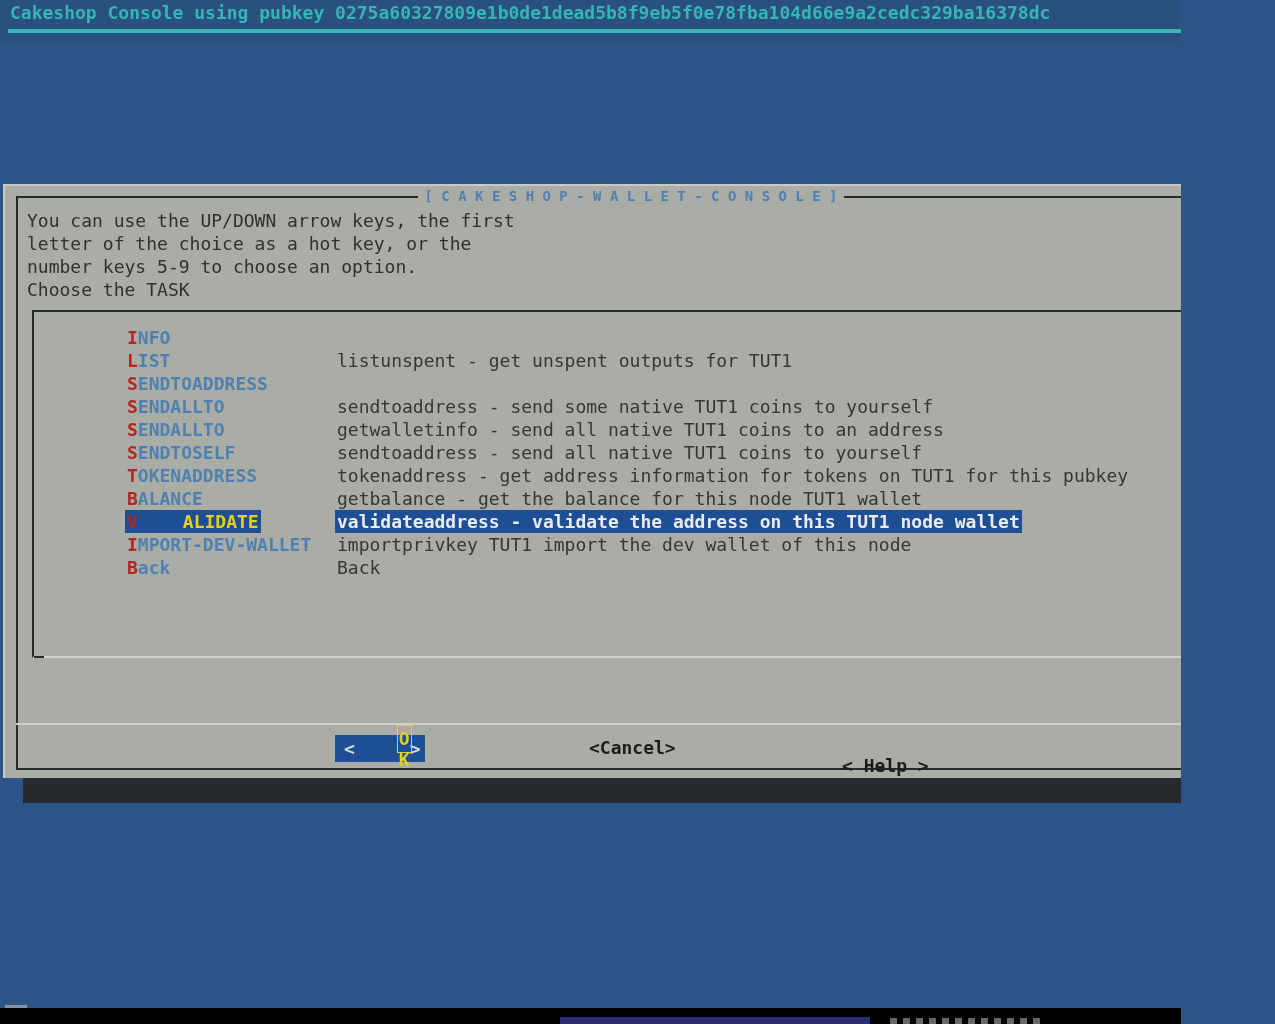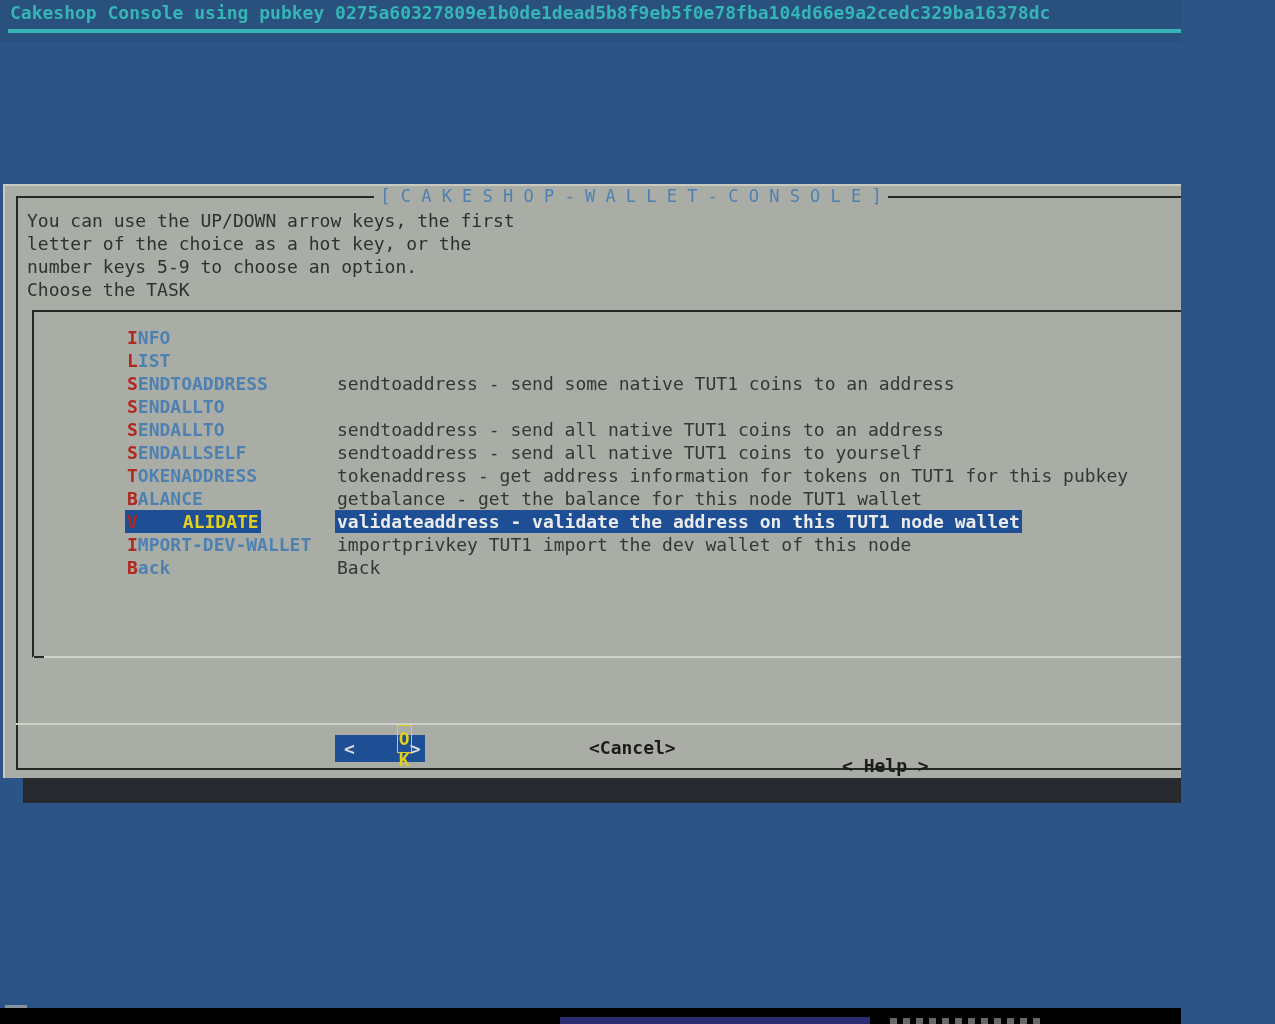--- a/index.html
+++ b/index.html
@@ -22,21 +22,21 @@
   
   .shadow{position:absolute;background:var(--shadow);}
   #shadow-right{left:1257px;top:209px;width:18px;height:594px;}
   #shadow-bottom{left:23px;top:778px;width:1252px;height:25px;}
 
   
   #dialog{position:absolute;left:3px;top:184px;width:1254px;height:594px;background:var(--dialog-bg);
           border-top:2px solid #c6cabf;border-left:2px solid #c6cabf;}
   #inner-border{position:absolute;left:11px;top:10px;width:1236px;height:574px;border:2px solid var(--border-dark);}
   #dialog-title{position:absolute;left:0;top:0;width:100%;text-align:center;}
-  #dialog-title span{display:inline-block;background:var(--dialog-bg);padding:0 6px;font-size:17px;font-weight:normal;color:var(--title-blue);line-height:21px;white-space:pre;}
+  #dialog-title span{display:inline-block;background:var(--dialog-bg);padding:0 6px;font-size:14px;font-weight:bold;color:var(--title-blue);line-height:21px;white-space:pre;}
   #instructions{position:absolute;left:22px;top:23px;font-size:18px;line-height:23px;color:#2e312e;font-family:"DejaVu Sans Mono",monospace;}
 
   
   #listbox{position:absolute;left:27px;top:124px;width:1202px;height:348px;
            border-top:2px solid var(--border-dark);border-left:2px solid var(--border-dark);
            border-bottom:2px solid var(--border-light);border-right:2px solid var(--border-light);}
   #listbox .nub-tr{position:absolute;right:-2px;top:0;width:2px;height:10px;background:var(--border-dark);}
   #listbox .nub-bl{position:absolute;left:0;bottom:-2px;width:10px;height:2px;background:var(--border-dark);}
   #menu-rows{position:absolute;left:0;top:14px;width:100%;}
   .menu-row{position:relative;height:23px;font-size:18px;line-height:23px;white-space:nowrap;}
@@ -92,38 +92,39 @@
     <div id="listbox">
       <div class="nub-tr"></div>
       <div class="nub-bl"></div>
       <div id="menu-rows">
   <div class="menu-row">
     <span class="tag"><b class="hot">I</b><span class="rest">NFO</span></span>
   </div>
 
   <div class="menu-row">
     <span class="tag"><b class="hot">L</b><span class="rest">IST</span></span>
+    <span class="desc">listunspent - get unspent outputs for TUT1</span>
   </div>
 
   <div class="menu-row">
     <span class="tag"><b class="hot">S</b><span class="rest">ENDTOADDRESS</span></span>
-    <span class="desc">sendtoaddress - send some native TUT1 coins to an address</span>
   </div>
 
   <div class="menu-row">
     <span class="tag"><b class="hot">S</b><span class="rest">ENDALLTO</span></span>
+    <span class="desc">sendtoaddress - send some native TUT1 coins to yourself</span>
   </div>
 
   <div class="menu-row">
     <span class="tag"><b class="hot">S</b><span class="rest">ENDALLTO</span></span>
-    <span class="desc">sendtoaddress - send all native TUT1 coins to an address</span>
+    <span class="desc">getwalletinfo - send all native TUT1 coins to an address</span>
   </div>
 
   <div class="menu-row">
-    <span class="tag"><b class="hot">S</b><span class="rest">ENDALLSELF</span></span>
+    <span class="tag"><b class="hot">S</b><span class="rest">ENDTOSELF</span></span>
     <span class="desc">sendtoaddress - send all native TUT1 coins to yourself</span>
   </div>
 
   <div class="menu-row">
     <span class="tag"><b class="hot">T</b><span class="rest">OKENADDRESS</span></span>
     <span class="desc">tokenaddress - get address information for tokens on TUT1 for this pubkey</span>
   </div>
 
   <div class="menu-row">
     <span class="tag"><b class="hot">B</b><span class="rest">ALANCE</span></span>

